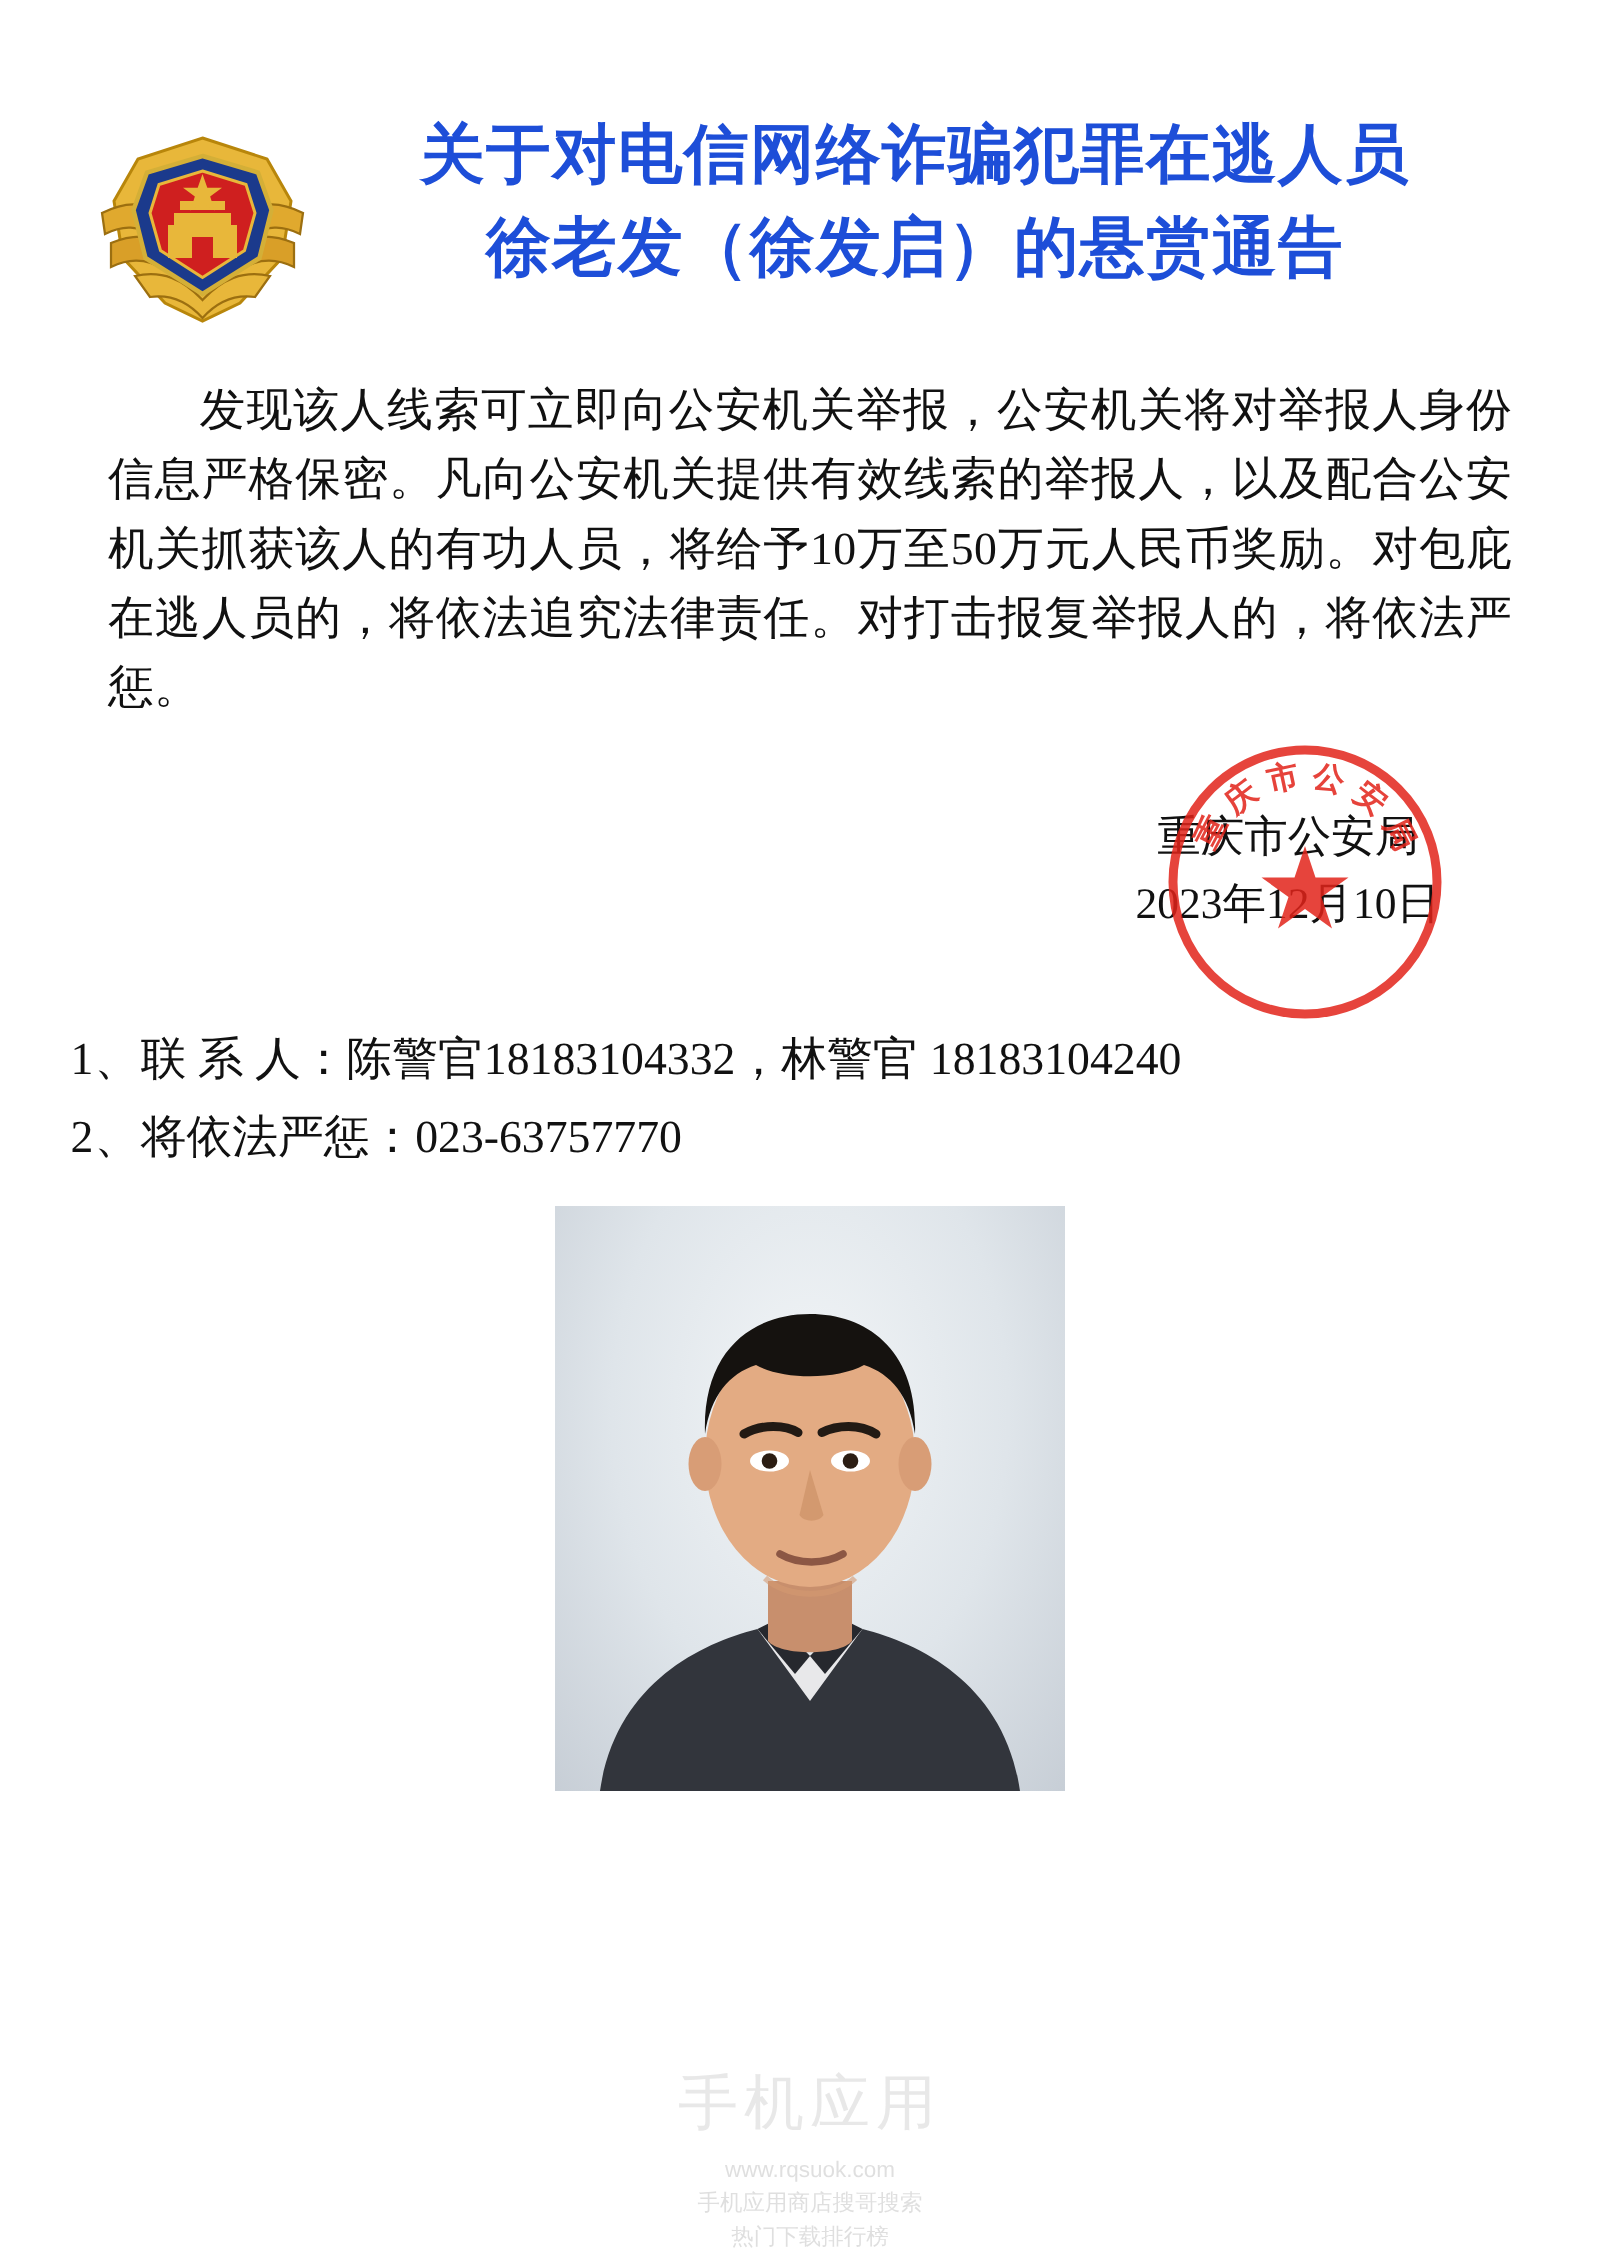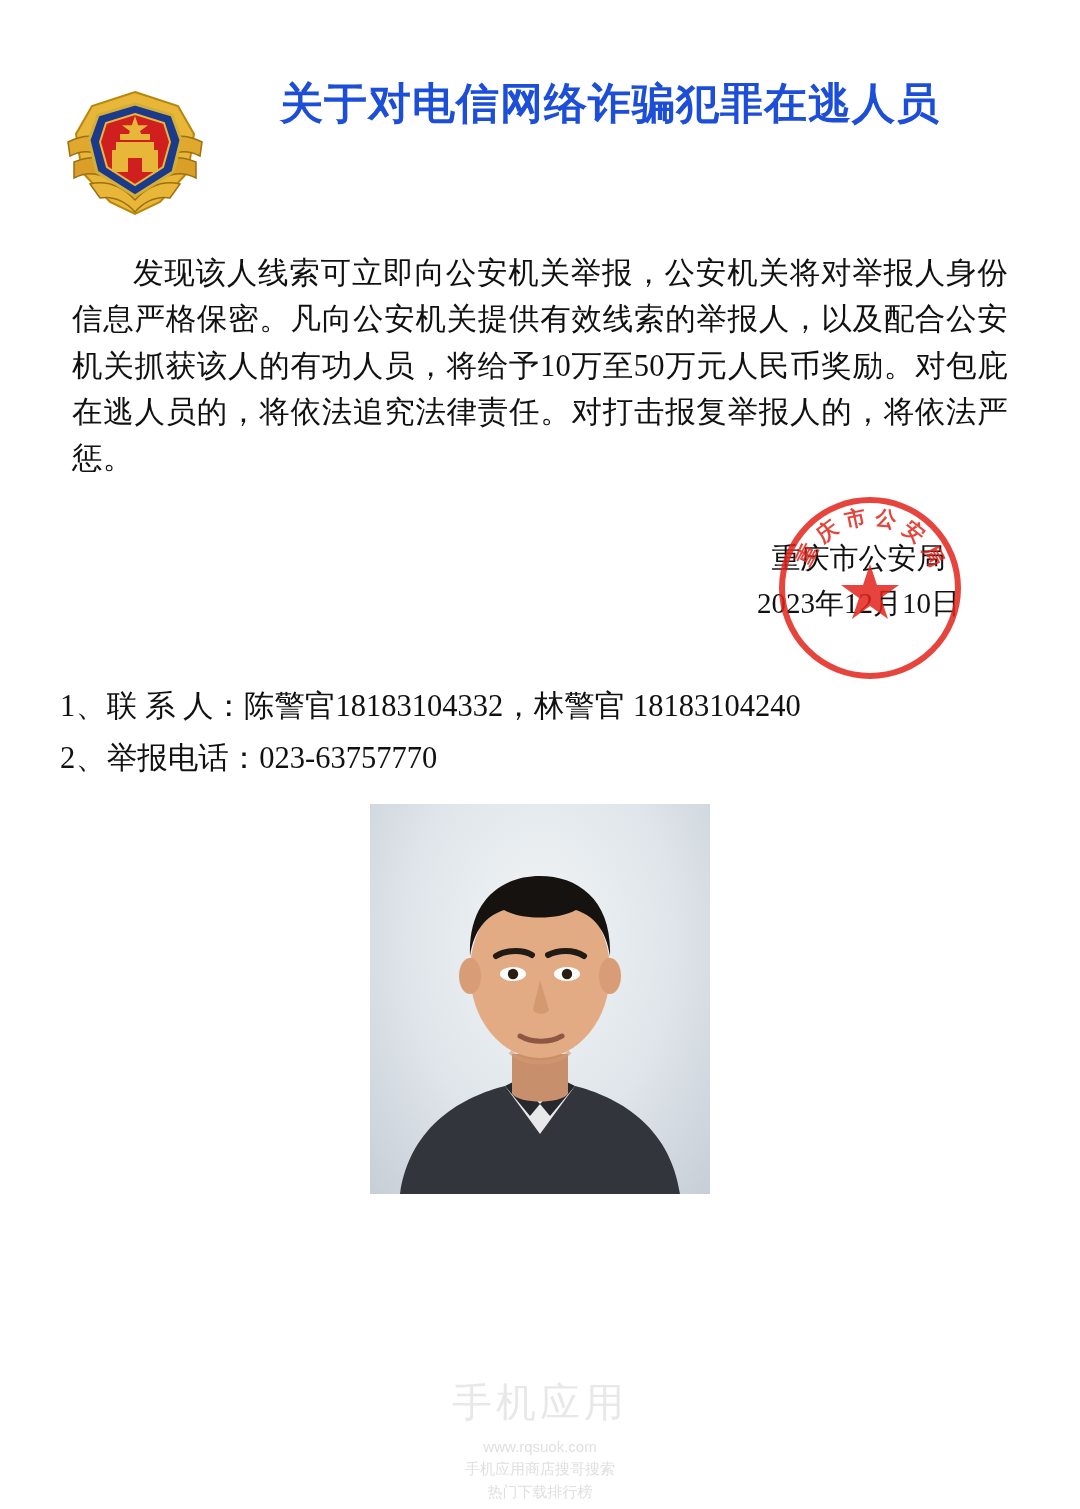--- a/index.html
+++ b/index.html
@@ -80,21 +80,21 @@
     right: 110px;
     top: 0px;
     width: 200px;
     height: 200px;
     z-index: 3;
     pointer-events: none;
   }
 
   
   .contacts {
-    padding: 20px 72px 0 60px;
+    padding: 20px 72px 0 47px;
   }
   .contact-line {
     font-size: 30.5px;
     line-height: 1.55;
     margin: 0 0 5px 0;
     text-align: justify;
   }
   .c-num { letter-spacing: 0.5px; }
 
   
@@ -162,20 +162,21 @@
       <rect x="56" y="58" width="38" height="8" fill="#e8b73a"></rect>
       <rect x="60" y="50" width="30" height="6" fill="#e8b73a"></rect>
       <rect x="68" y="74" width="14" height="14" fill="#cf1f1f"></rect>
 
       <polygon points="75,32 78.2,41.2 88,41.2 80.1,47 83.1,56.3 75,50.6 66.9,56.3 69.9,47 62,41.2 71.8,41.2" fill="#e8b73a"></polygon>
     </svg>
   </div>
 
   <div class="title-block">
     <div class="title-line">关于对电信网络诈骗犯罪在逃人员</div>
+    <div class="title-line">徐老发（徐发启）的悬赏通告</div>
   </div>
 </div>
 
 <div class="content">
   <p class="para">发现该人线索可立即向公安机关举报，公安机关将对举报人身份信息严格保密。凡向公安机关提供有效线索的举报人，以及配合公安机关抓获该人的有功人员，将给予10万至50万元人民币奖励。对包庇在逃人员的，将依法追究法律责任。对打击报复举报人的，将依法严惩。</p>
 </div>
 
 <div class="sign-area">
   <div class="sign-text">
     <div>重庆市公安局</div>
@@ -194,21 +195,21 @@
       <text transform="rotate(63 100 100)" x="100" y="36" text-anchor="middle">局</text>
     </g>
   </svg>
 </div>
 
 <div class="contacts">
   <p class="contact-line">
     <span class="c-num">1、</span><span>联 系 人：</span><span>陈警官18183104332，林警官 18183104240</span>
   </p>
   <p class="contact-line">
-    <span class="c-num">2、</span><span>举报电话：</span><span>023-63757770</span>
+    <span class="c-num">2、</span><span>将依法严惩：</span><span>023-63757770</span>
   </p>
 </div>
 
 <div class="photo-wrap">
   <div class="photo">
     <div class="pbg"></div>
     <svg width="340" height="390" viewBox="0 0 340 390" xmlns="http://www.w3.org/2000/svg" style="position:absolute;inset:0;">
 
       <path d="M30 390 C 40 320, 95 292, 135 282 L170 300 L205 282 C 245 292, 300 320, 310 390 Z" fill="#32353c"></path>
 

